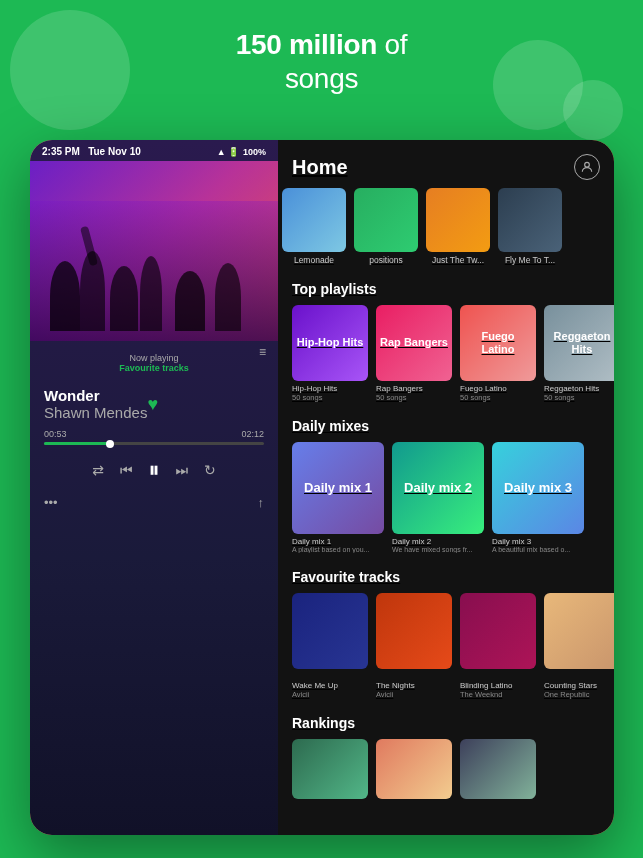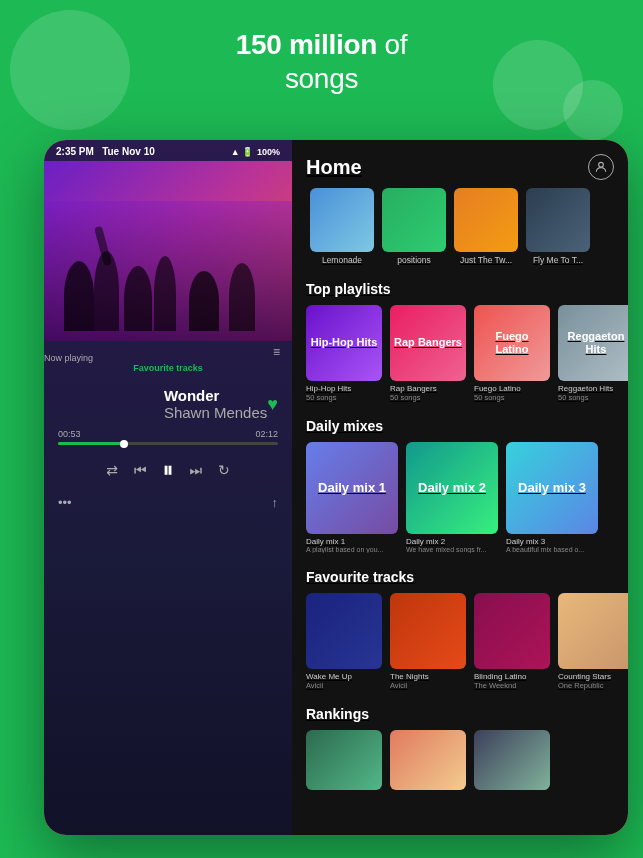--- a/index.html
+++ b/index.html
@@ -33,21 +33,21 @@
       letter-spacing: -0.3px;
     }
     .header-text strong {
       font-weight: 800;
     }
 
     
     .device-frame {
       position: absolute;
       top: 140px;
-      left: 44px;
+      left: 30px;
       width: 584px;
       height: 695px;
       background: #fdba74;
       border-radius: 22px;
       overflow: hidden;
       display: flex;
       box-shadow: 0 20px 60px rgba(0,0,0,0.4);
     }
 
     
@@ -83,20 +83,21 @@
       position: relative;
       overflow: hidden;
     }
     .album-art-overlay {
       position: absolute;
       inset: 0;
       background: linear-gradient(135deg, rgba(100,20,180,0.7), rgba(220,60,120,0.6));
     }
 
     .now-playing-label {
+      text-align: center;
       margin-top: 12px;
       font-size: 9px;
       color: #aaa;
     }
     .now-playing-playlist {
       text-align: center;
       font-size: 9px;
       color: #1db954;
       font-weight: 600;
       margin-bottom: 4px;
@@ -106,21 +107,21 @@
       right: 12px;
       top: 205px;
       color: #aaa;
       font-size: 12px;
     }
 
     .track-info {
       padding: 10px 14px 4px;
       display: flex;
       align-items: center;
-      justify-content: flex-end;
+      justify-content: flex-start;
     }
     .track-title {
       font-size: 15px;
       font-weight: 700;
       color: white;
     }
     .track-artist {
       font-size: 15px;
       color: #aaa;
     }
@@ -219,21 +220,21 @@
       align-items: center;
       justify-content: center;
       color: #aaa;
       font-size: 14px;
     }
 
     
     .section-scroll {
       display: flex;
       gap: 8px;
-      padding: 0 18px 10px;
+      padding: 0 4px 10px;
       overflow-x: auto;
     }
     .section-scroll::-webkit-scrollbar { display: none; }
 
     .recent-item {
       flex-shrink: 0;
       width: 64px;
     }
     .recent-thumb {
       width: 64px;
@@ -368,21 +369,21 @@
 
     .fav-card {
       flex-shrink: 0;
       width: 76px;
     }
     .fav-thumb {
       width: 76px;
       height: 76px;
       border-radius: 6px;
     }
-    .fav-title { font-size: 8px; color: #ccc; margin-top: 3px; white-space: nowrap; overflow: hidden; text-overflow: ellipsis; }
+    .fav-title { font-size: 8px; color: #ccc; margin-top: 12px; white-space: nowrap; overflow: hidden; text-overflow: ellipsis; }
     .fav-artist { font-size: 7.5px; color: #888; }
 
     .thumb-wakeup { background: linear-gradient(135deg, #1a237e, #283593); }
     .thumb-nights { background: linear-gradient(135deg, #bf360c, #e64a19); }
     .thumb-blinding { background: linear-gradient(135deg, #880e4f, #ad1457); }
     .thumb-counting { background: linear-gradient(135deg, #e8b87a, #c9956c); }
 
     
     .rankings-label {
       font-size: 14px;

